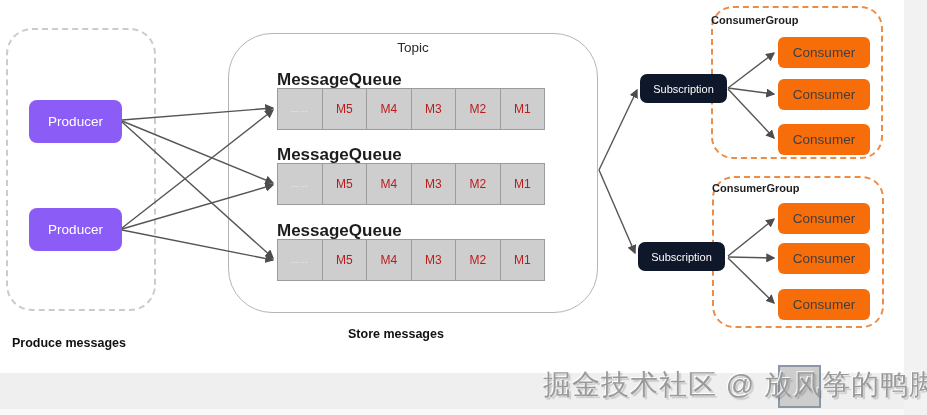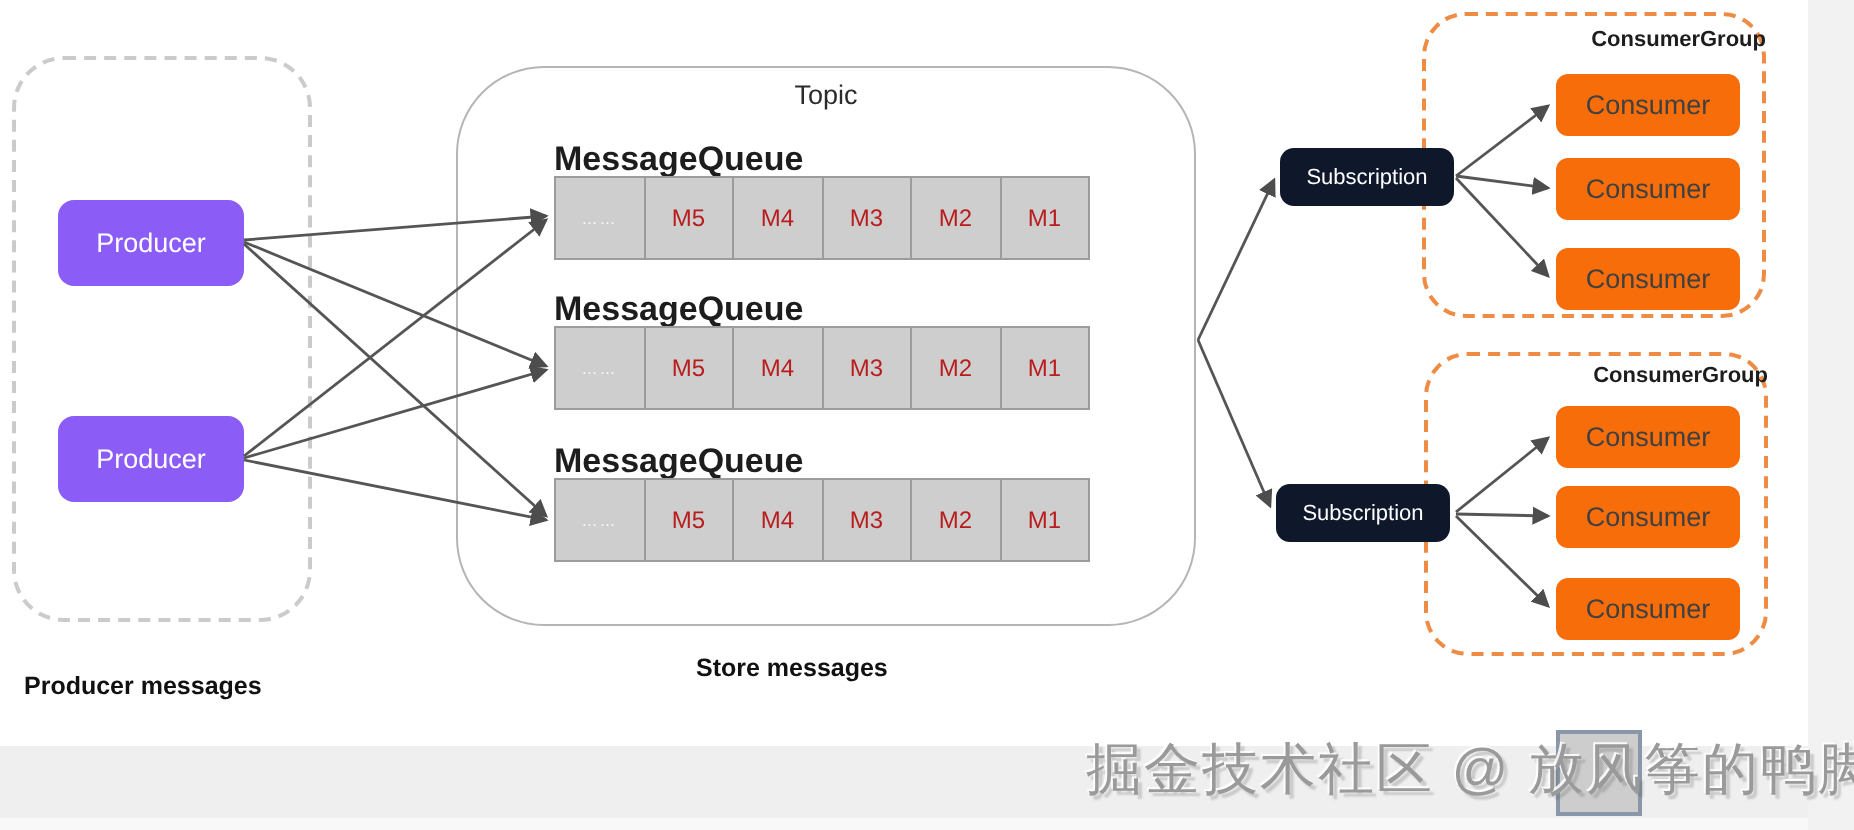--- a/index.html
+++ b/index.html
@@ -40,21 +40,21 @@
   
   .subscription { position:absolute; width:87px; height:29px; background:#0f172a; border-radius:7px;
                   color:#fdfdfd; font-size:11px; display:flex; align-items:center;
                   justify-content:center; z-index:2; }
   .sub-1 { left:640px; top:74px; } .sub-2 { left:638px; top:242px; }
 
   
   .consumer-group { position:absolute; width:172px; border:2px dashed #ee8c45; border-radius:22px; z-index:1; }
   .cg-1 { left:711px; top:6px;  height:153px; }
   .cg-2 { left:712px; top:176px; height:152px; }
-  .cg-title { position:absolute; width:172px; text-align:right; font-size:11px; font-weight:bold;
+  .cg-title { position:absolute; width:172px; text-align:left; font-size:11px; font-weight:bold;
               color:#1d1d1d; z-index:2; }
   .cg1-title { left:711px; top:14px; } .cg2-title { left:712px; top:182px; }
   .consumer { position:absolute; left:778px; width:92px; height:31px; background:#f66d0a;
               border-radius:6px; color:#404040; font-size:13.5px; display:flex;
               align-items:center; justify-content:center; z-index:2; }
 
   
   .section-label { position:absolute; font-size:12.5px; font-weight:bold; color:#111111; z-index:2; }
   .lbl-produce { left:12px;  top:336px; }
   .lbl-store   { left:348px; top:327px; }
@@ -79,21 +79,21 @@
 
   <div class="band-bottom"></div>
   <div class="band-bottom-edge"></div>
   <div class="band-right"></div>
 
   <div class="legend-swatch"></div>
 
   <div class="producer-group"></div>
   <div class="producer producer-1">Producer</div>
   <div class="producer producer-2">Producer</div>
-  <div class="section-label lbl-produce">Producer messages</div>
+  <div class="section-label lbl-produce">Produce messages</div>
 
   <div class="topic-box"></div>
   <div class="topic-title">Topic</div>
 
   <div class="mq-label" style="top:70px">MessageQueue</div>
   <div class="mq-row" style="top:88px">
     <div class="mq-cell ellipsis">……</div>
     <div class="mq-cell">M5</div>
     <div class="mq-cell">M4</div>
     <div class="mq-cell">M3</div>

